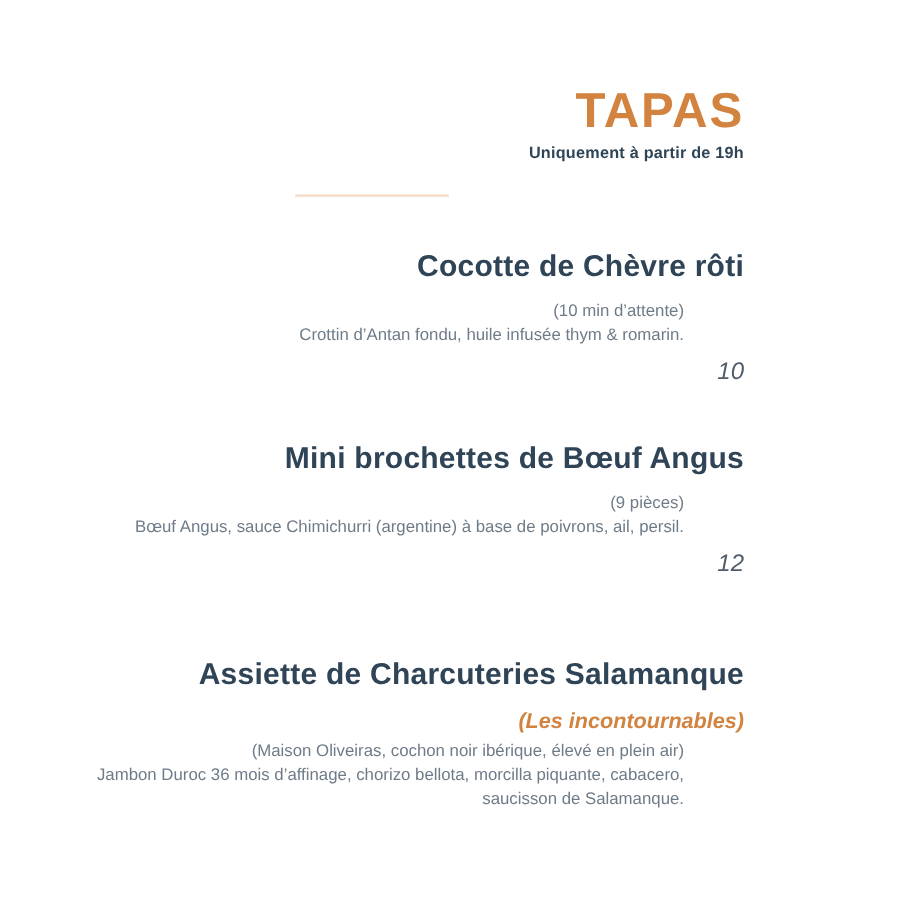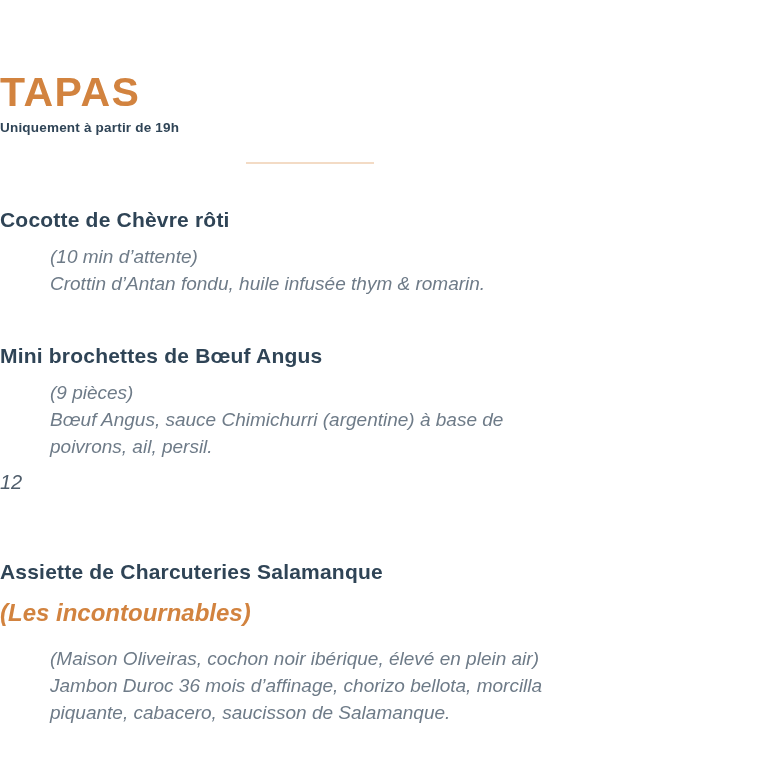--- a/index.html
+++ b/index.html
@@ -17,21 +17,21 @@
   body {
     width: 768px;
     height: 768px;
     overflow: hidden;
     font-family: "Liberation Sans", sans-serif;
   }
   .page {
     width: 620px;
     height: 768px;
     padding-top: 72px;
-    text-align: left;
+    text-align: right;
   }
   .menu-title {
     color: var(--accent);
     font-size: 41px;
     font-weight: 700;
     letter-spacing: 1.5px;
     line-height: 1.0;
   }
   .menu-subtitle {
     margin-top: 7px;
@@ -47,41 +47,40 @@
     margin: 27px auto 44px auto;
   }
   .menu-item {
     margin-bottom: 46px;
   }
   .menu-item.extra-gap {
     margin-top: 66px;
   }
   .item-name {
     color: var(--navy);
-    font-size: 21px;
+    font-size: 25px;
     font-weight: 700;
     margin-bottom: 12px;
     letter-spacing: 0.2px;
   }
   .item-note,
   .item-desc {
     color: var(--body-gray);
-    font-size: 19px;
-    font-style: italic;
+    font-size: 14px;
     line-height: 1.42;
     max-width: 520px;
     margin: 0 auto;
   }
   .item-note-highlight {
     color: var(--accent);
-    font-size: 24px;
+    font-size: 18px;
     font-style: italic;
     font-weight: 700;
     line-height: 1.42;
-    margin-bottom: 16px;
+    margin-bottom: 2px;
   }
   .item-price {
     color: var(--price-gray);
     font-size: 20px;
     font-style: italic;
     margin-top: 10px;
   }
 </style>
 </head>
 <body>
@@ -92,20 +91,21 @@
     <h1 class="menu-title">TAPAS</h1>
     <div class="menu-subtitle">Uniquement à partir de 19h</div>
   </header>
 
   <div class="divider"></div>
 
   <section class="menu-item">
     <h2 class="item-name">Cocotte de Chèvre rôti</h2>
     <p class="item-note">(10 min d’attente)</p>
     <p class="item-desc">Crottin d’Antan fondu, huile infusée thym &amp; romarin.</p>
+    <p class="item-price">10</p>
   </section>
 
   <section class="menu-item">
     <h2 class="item-name">Mini brochettes de Bœuf Angus</h2>
     <p class="item-note">(9 pièces)</p>
     <p class="item-desc">Bœuf Angus, sauce Chimichurri (argentine) à base de poivrons, ail, persil.</p>
     <p class="item-price">12</p>
   </section>
 
   <section class="menu-item extra-gap">

